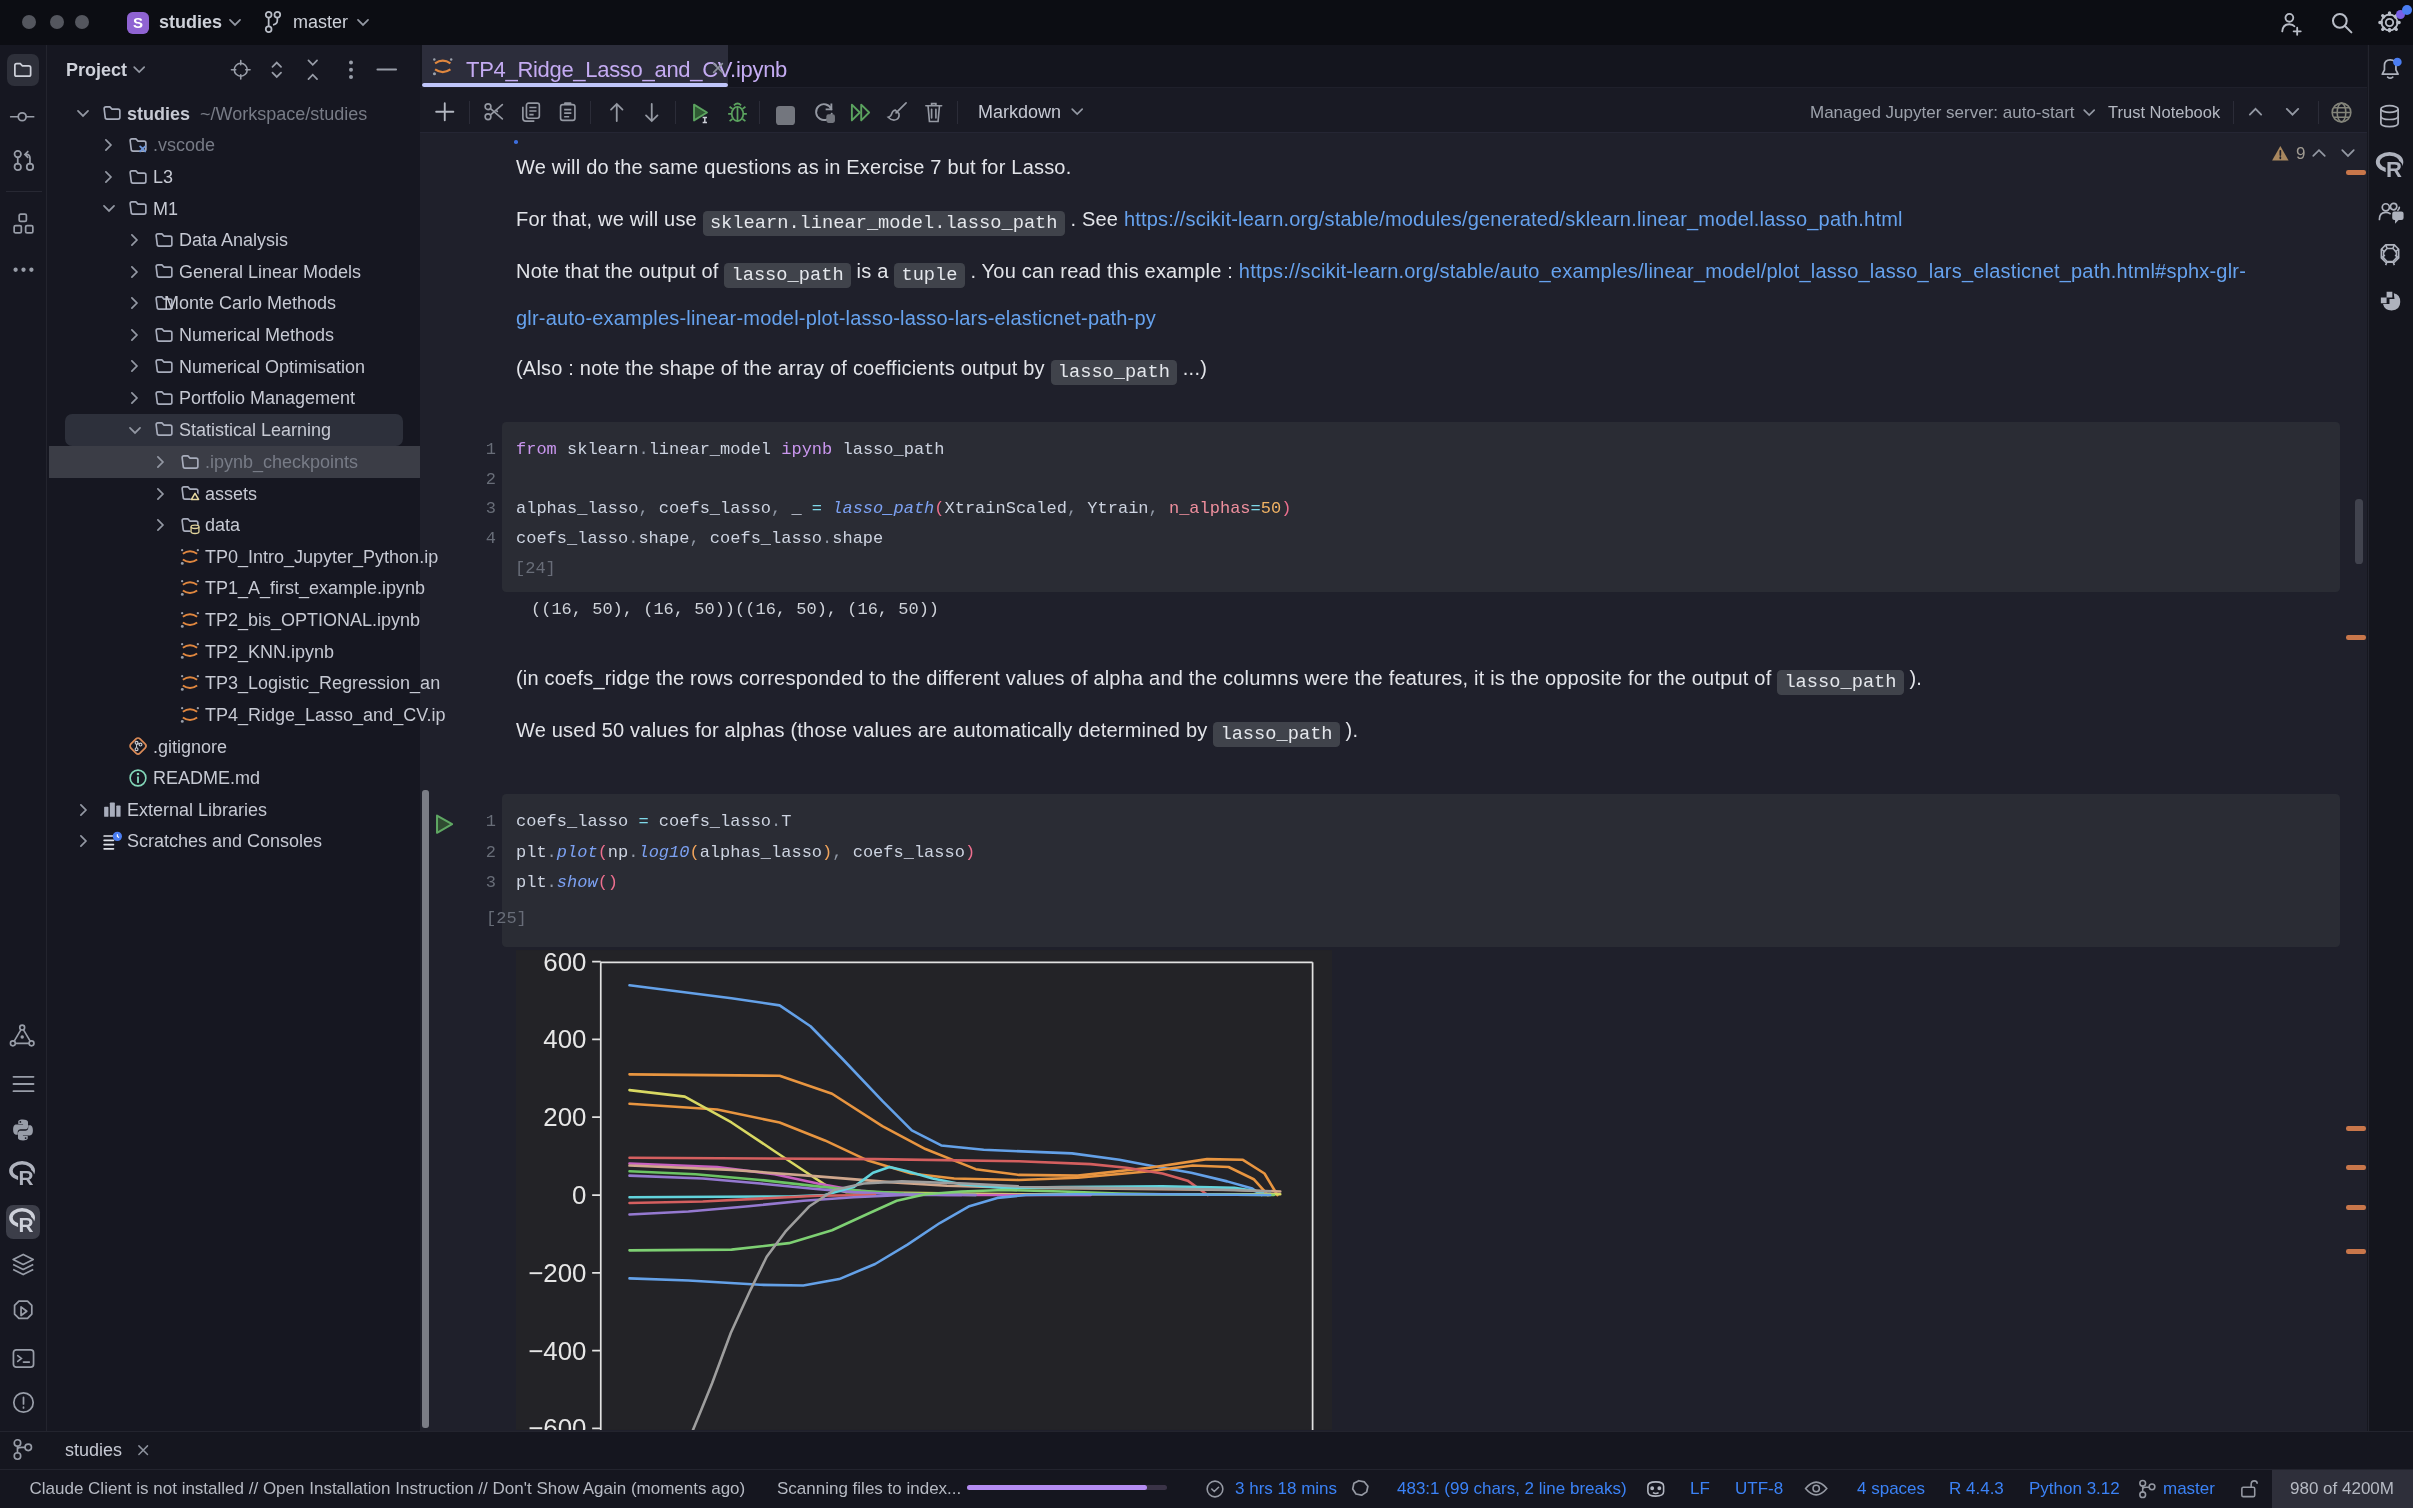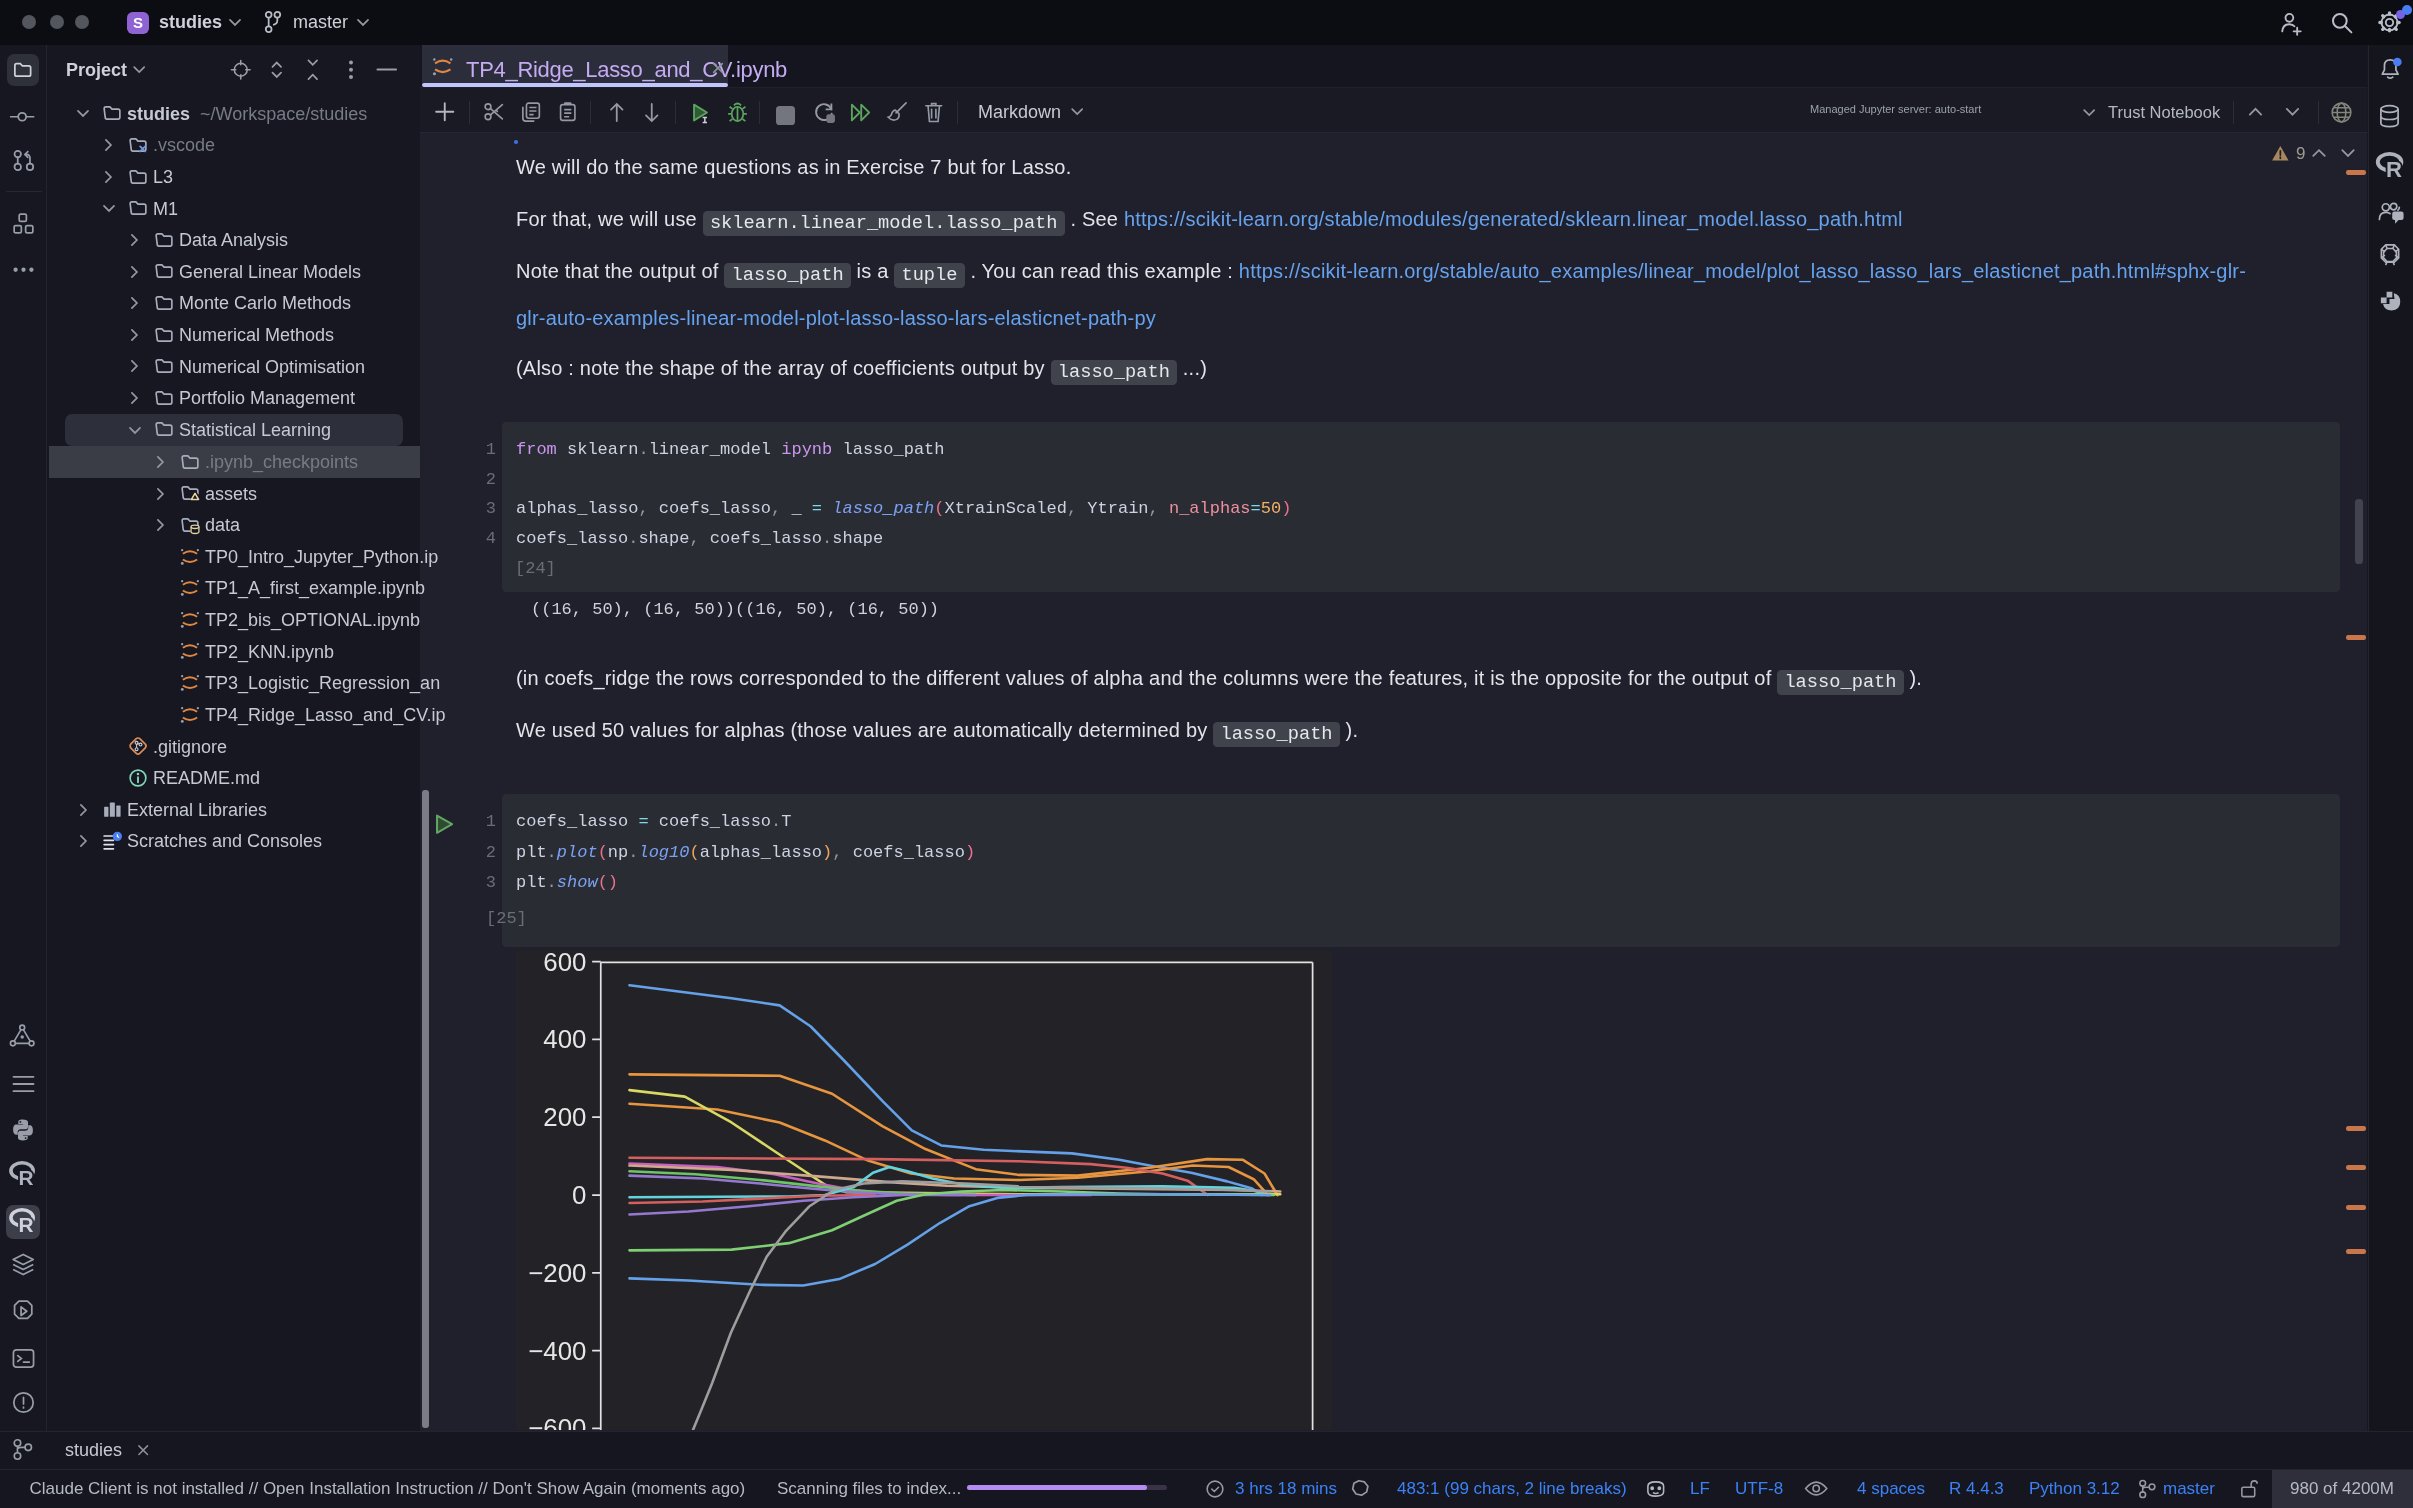--- a/index.html
+++ b/index.html
@@ -241,21 +241,21 @@
 <svg class="ic" style="left:154px;top:261px" width="20" height="20" viewBox="0 0 28 28">
     <path d="M3 8 q0-2.5 2.5-2.5 h5.5 l3 3 h8.5 q2.5 0 2.5 2.5 v9 q0 2.5 -2.5 2.5 h-15.5 q-2.5 0 -2.5 -2.5 z" fill="none" stroke="#a8adbc" stroke-width="2.3"></path>
   </svg>
 <div class="trow" style="left:179px;top:256px">General Linear Models</div>
 <svg class="ic" style="left:129px;top:295px" width="11.5" height="16" viewBox="0 0 16 22">
     <path d="M4 4 L11 11 L4 18" fill="none" stroke="#9398a3" stroke-width="2.4" stroke-linecap="round"></path>
   </svg>
 <svg class="ic" style="left:154px;top:293px" width="20" height="20" viewBox="0 0 28 28">
     <path d="M3 8 q0-2.5 2.5-2.5 h5.5 l3 3 h8.5 q2.5 0 2.5 2.5 v9 q0 2.5 -2.5 2.5 h-15.5 q-2.5 0 -2.5 -2.5 z" fill="none" stroke="#a8adbc" stroke-width="2.3"></path>
   </svg>
-<div class="trow" style="left:179px;top:287px">Monte Carlo Methods</div>
+<div class="trow" style="left:164px;top:287px">Monte Carlo Methods</div>
 <svg class="ic" style="left:129px;top:327px" width="11.5" height="16" viewBox="0 0 16 22">
     <path d="M4 4 L11 11 L4 18" fill="none" stroke="#9398a3" stroke-width="2.4" stroke-linecap="round"></path>
   </svg>
 <svg class="ic" style="left:154px;top:325px" width="20" height="20" viewBox="0 0 28 28">
     <path d="M3 8 q0-2.5 2.5-2.5 h5.5 l3 3 h8.5 q2.5 0 2.5 2.5 v9 q0 2.5 -2.5 2.5 h-15.5 q-2.5 0 -2.5 -2.5 z" fill="none" stroke="#a8adbc" stroke-width="2.3"></path>
   </svg>
 <div class="trow" style="left:179px;top:319px">Numerical Methods</div>
 <svg class="ic" style="left:129px;top:358px" width="11.5" height="16" viewBox="0 0 16 22">
     <path d="M4 4 L11 11 L4 18" fill="none" stroke="#9398a3" stroke-width="2.4" stroke-linecap="round"></path>
   </svg>
@@ -472,21 +472,21 @@
     <g fill="none" stroke="#9599a3" stroke-width="2.3" stroke-linecap="round">
       <path d="M4 8 h22 M12 8 v-3 h6 v3 M7 8 l2 22 h12 l2 -22"></path>
       <path d="M12 13 v12 M18 13 v12"></path>
     </g>
   </svg>
 <div class="abs" style="left:957px;top:101px;width:1.4px;height:23px;background:#2b2c38"></div>
 <div class="abs" style="left:978px;top:102px;color:#c6c9d3;font-size:18px">Markdown</div>
 <svg class="ic" style="left:1070px;top:107px" width="14.4" height="10" viewBox="0 0 20 14">
     <path d="M3 3 L10 10 L17 3" fill="none" stroke="#9398a3" stroke-width="2.4" stroke-linecap="round"></path>
   </svg>
-<div class="abs" style="left:1810px;top:103px;color:#9ca1ab;font-size:11px">Managed Jupyter server: auto-start</div>
+<div class="abs" style="left:1810px;top:103px;color:#9ca1ab;font-size:17px">Managed Jupyter server: auto-start</div>
 <svg class="ic" style="left:2082px;top:108px" width="14.4" height="10" viewBox="0 0 20 14">
     <path d="M3 3 L10 10 L17 3" fill="none" stroke="#9398a3" stroke-width="2.4" stroke-linecap="round"></path>
   </svg>
 <div class="abs" style="left:2108px;top:103px;color:#b4b8c2;font-size:16.5px">Trust Notebook</div>
 <div class="abs" style="left:2233px;top:101px;width:1.4px;height:23px;background:#2b2c38"></div>
 <svg class="ic" style="left:2247px;top:106px" width="17" height="11.5" viewBox="0 0 24 16">
     <path d="M4 12 L12 4 L20 12" fill="none" stroke="#9398a3" stroke-width="2.6" stroke-linecap="round"></path>
   </svg>
 <svg class="ic" style="left:2284px;top:106px" width="17" height="11.5" viewBox="0 0 24 16">
     <path d="M4 4 L12 12 L20 4" fill="none" stroke="#9398a3" stroke-width="2.6" stroke-linecap="round"></path>

